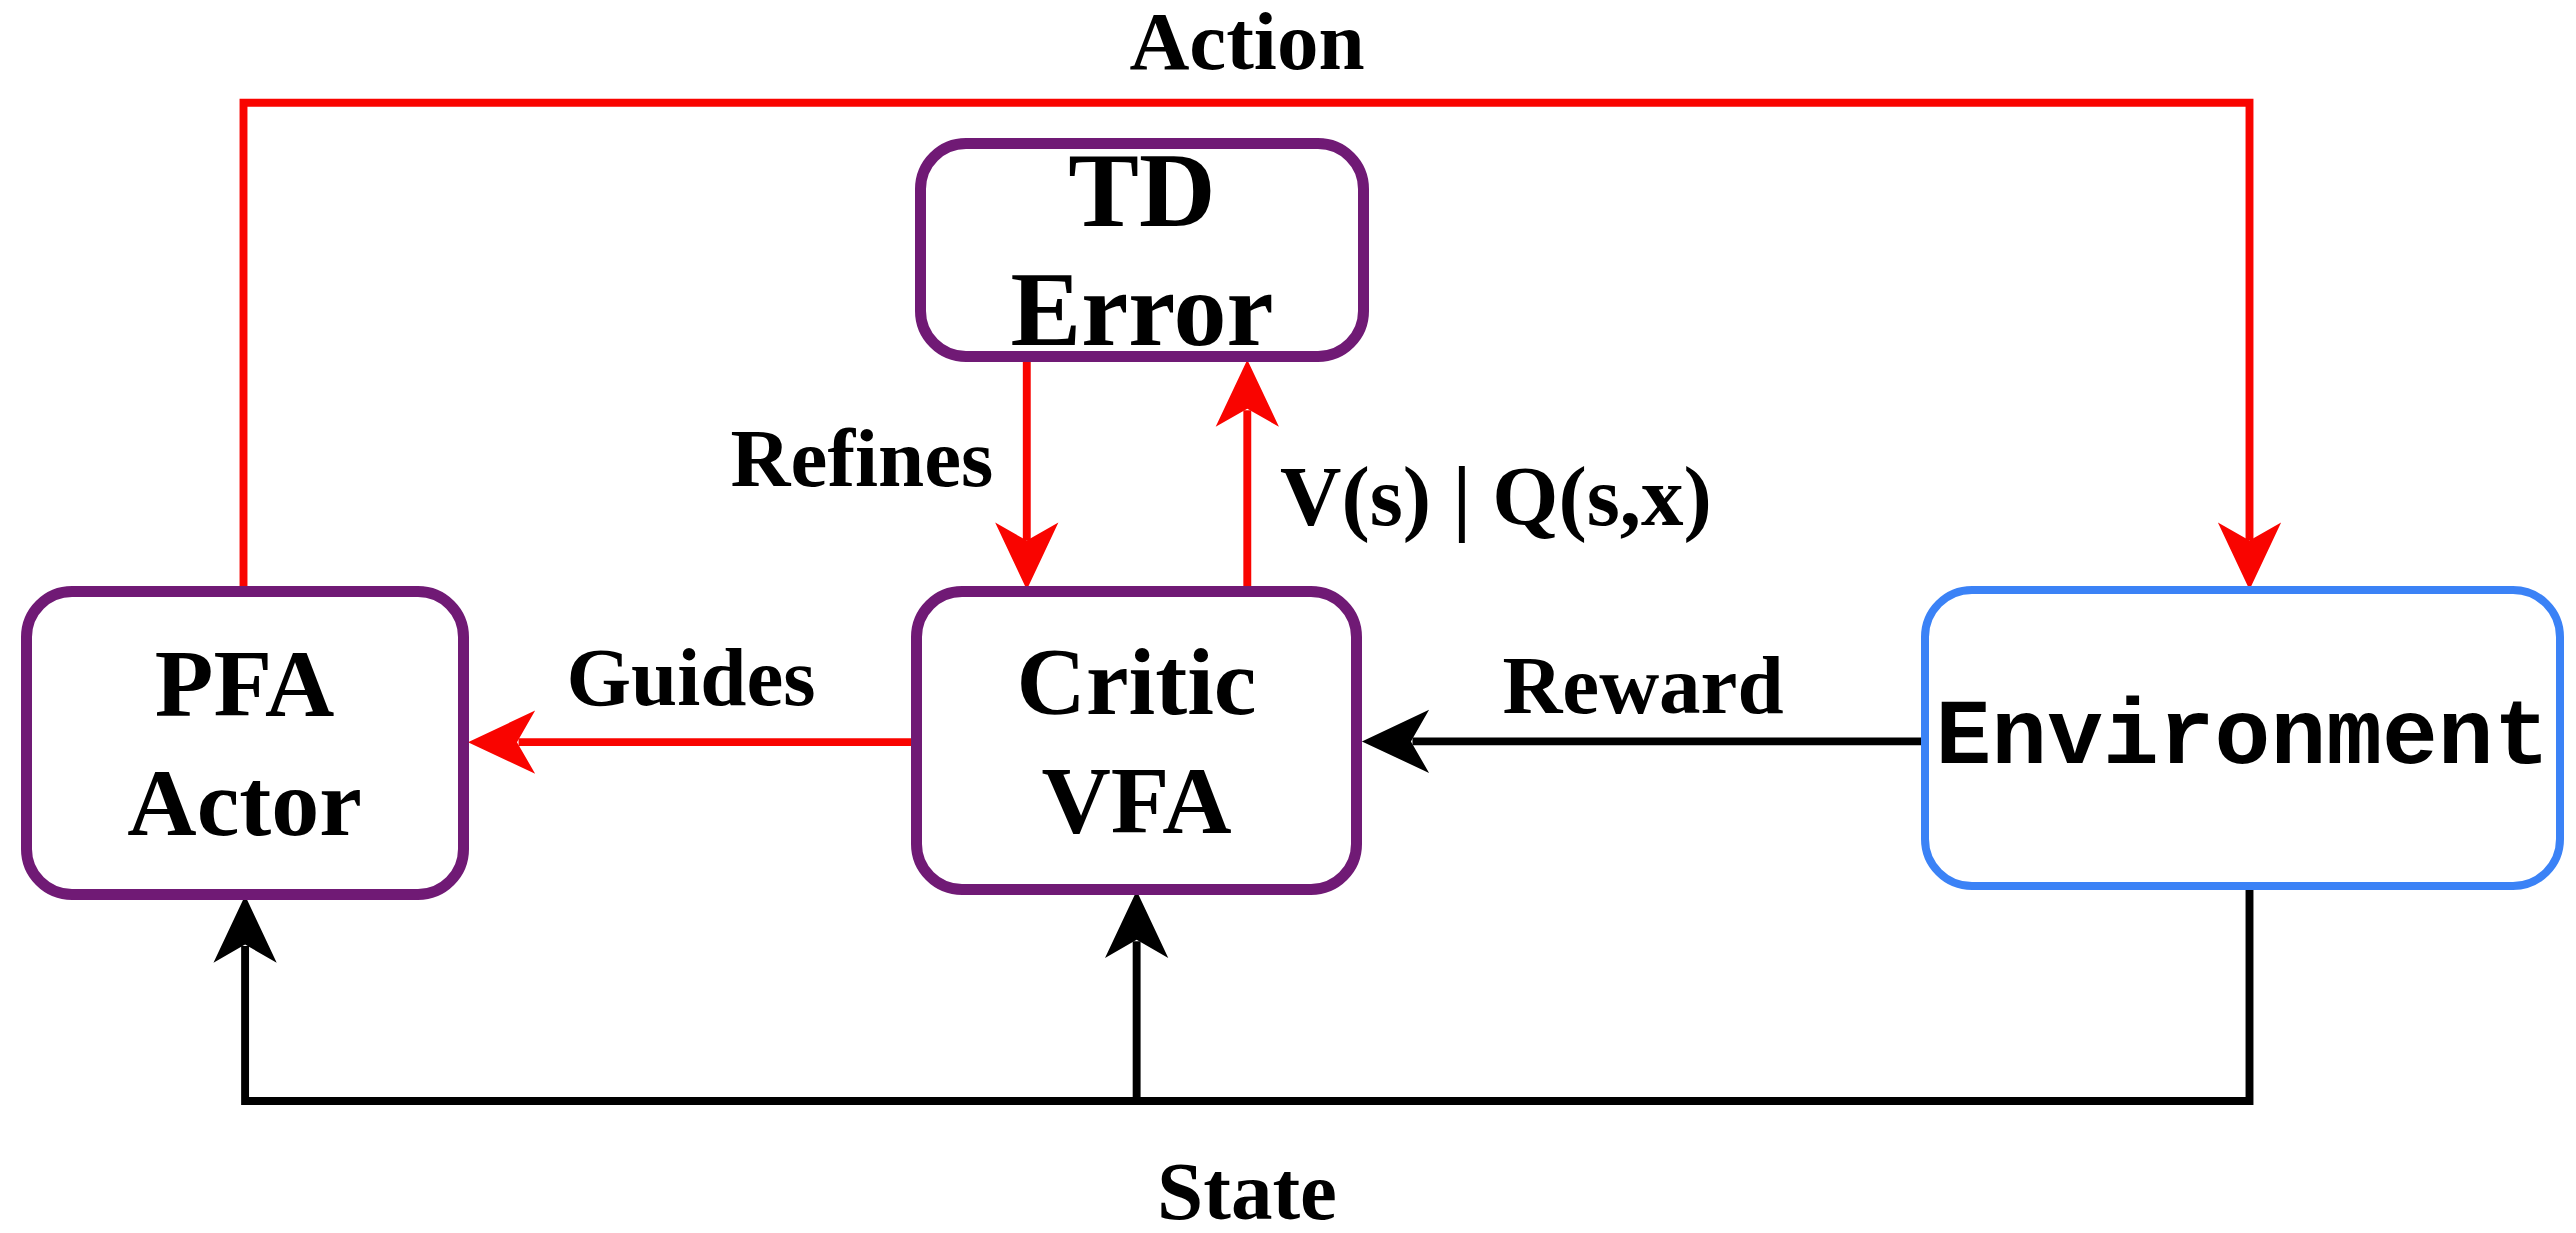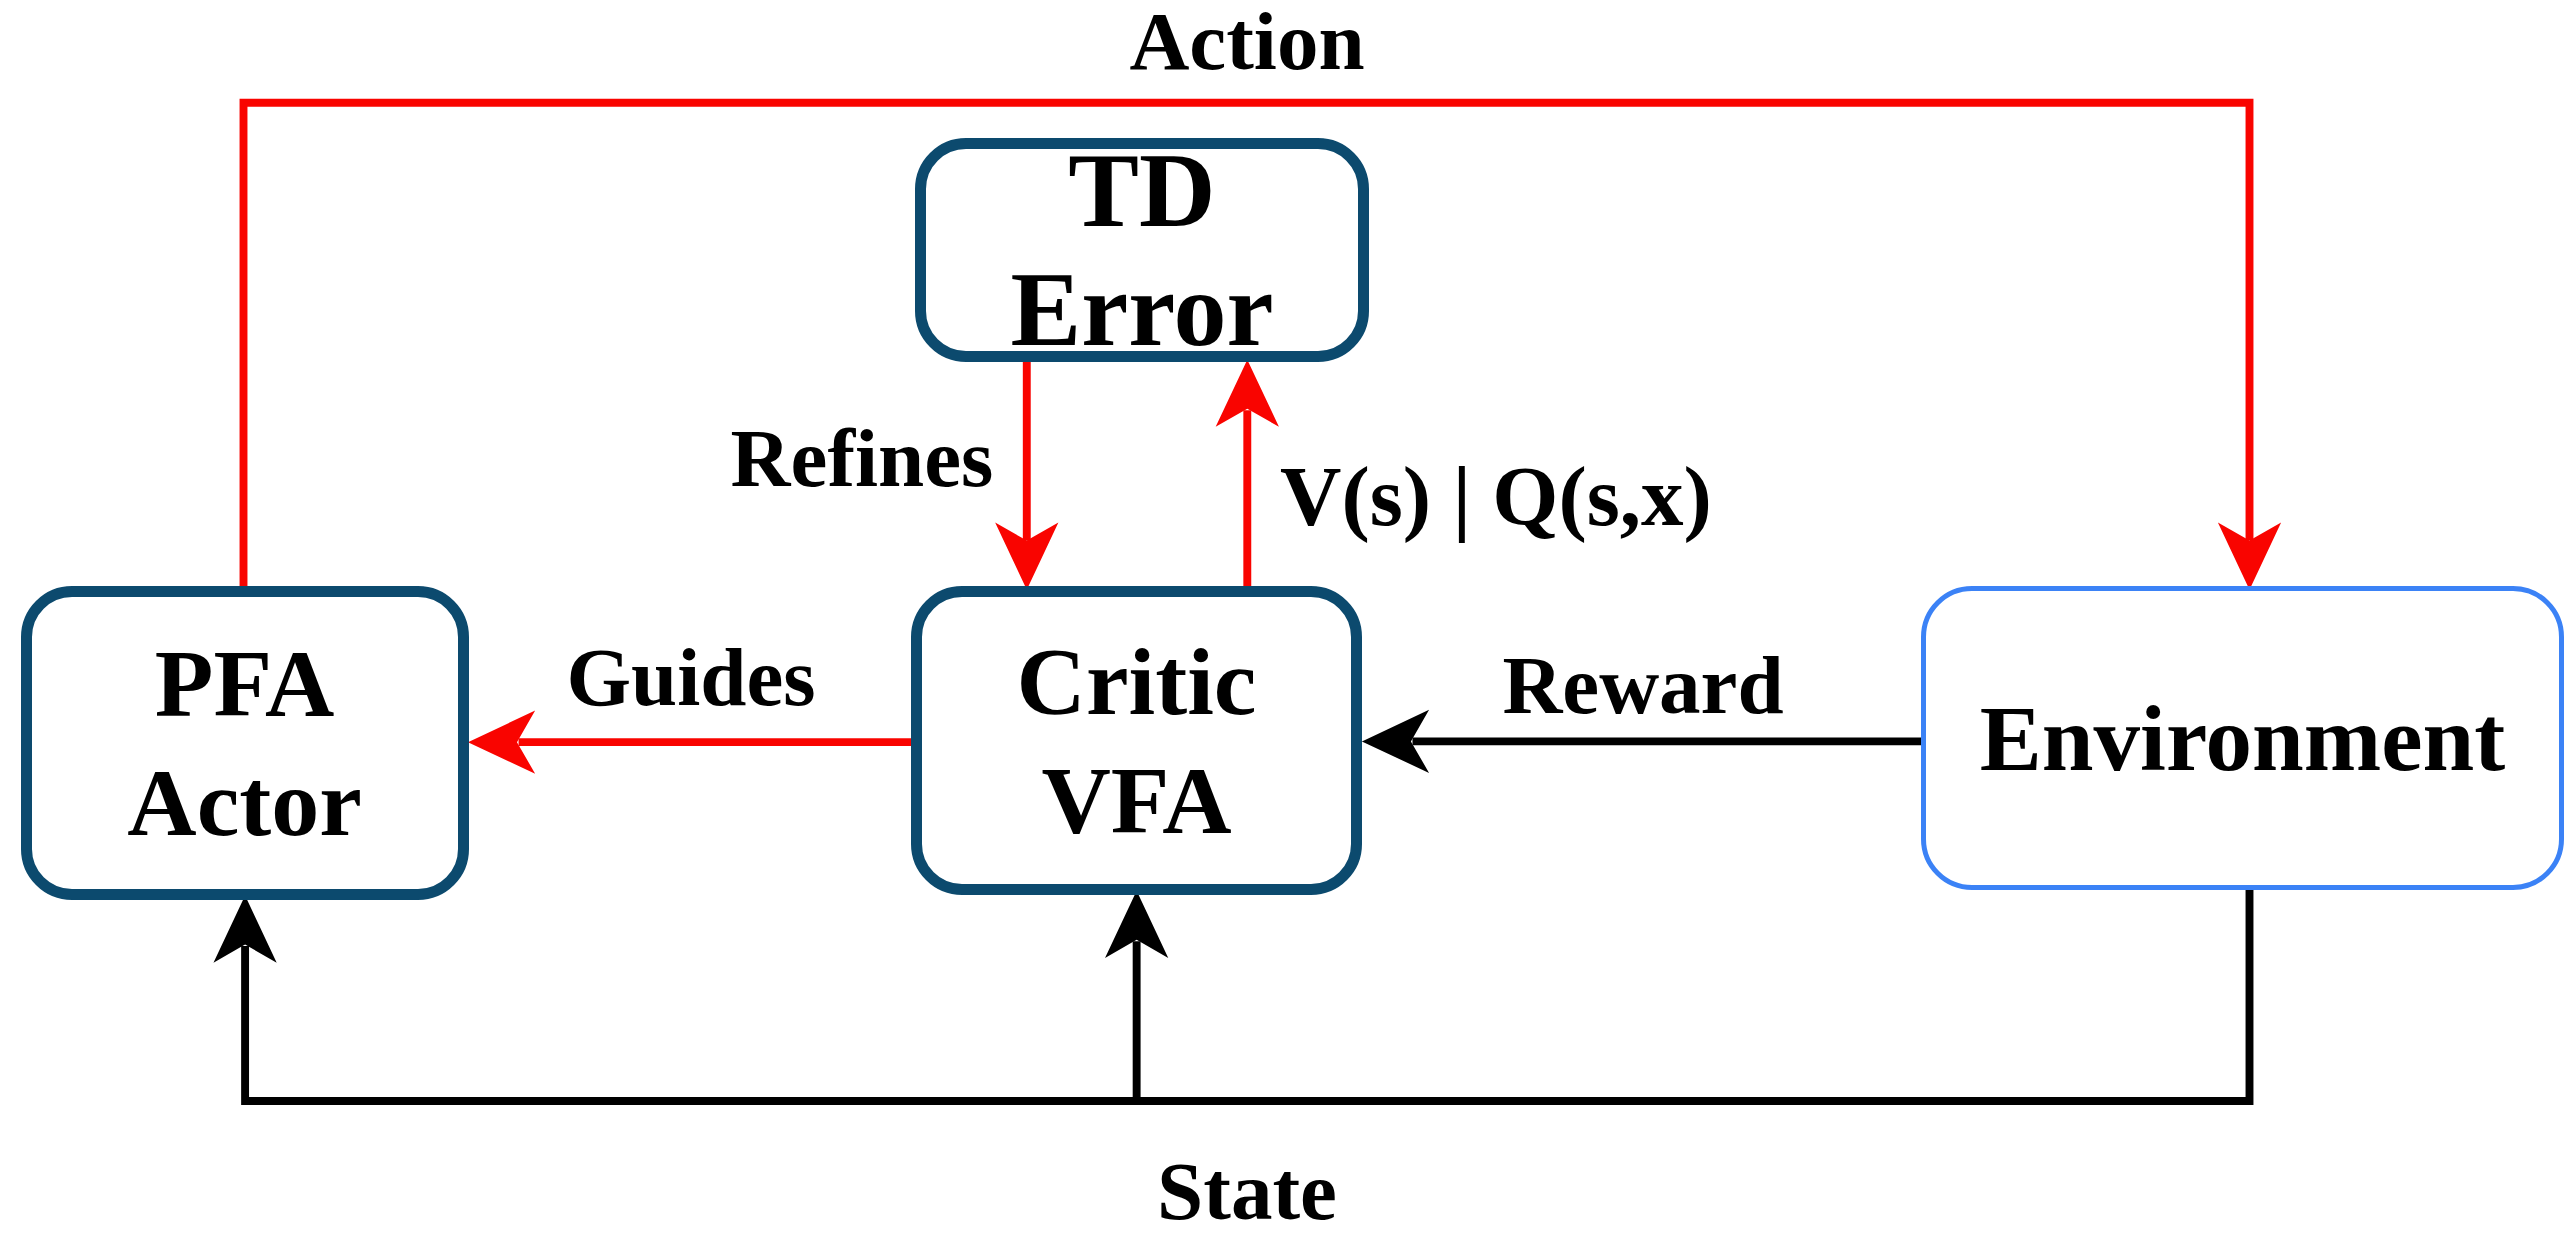--- a/index.html
+++ b/index.html
@@ -29,22 +29,22 @@
     border-radius: 51px;
     display: flex;
     flex-direction: column;
     align-items: center;
     justify-content: center;
     text-align: center;
     z-index: 2;
     font-weight: bold;
     color: #000000;
   }
-  .node.red-node   { border: 11px solid #0c4a6e; }
-  .node.black-node { border: 5px solid #3b82f6; }
+  .node.red-node   { border: 11px solid #701a75; }
+  .node.black-node { border: 8px solid #3b82f6; font-family: Liberation Mono, monospace; }
 
   #node-td-error {
     left: 915px; top: 138px; width: 454px; height: 224px;
     font-size: 106px; line-height: 119px;
   }
   #node-actor {
     left: 20.6px; top: 586px; width: 448px; height: 314px;
     font-size: 96px; line-height: 119px;
   }
   #node-critic {

